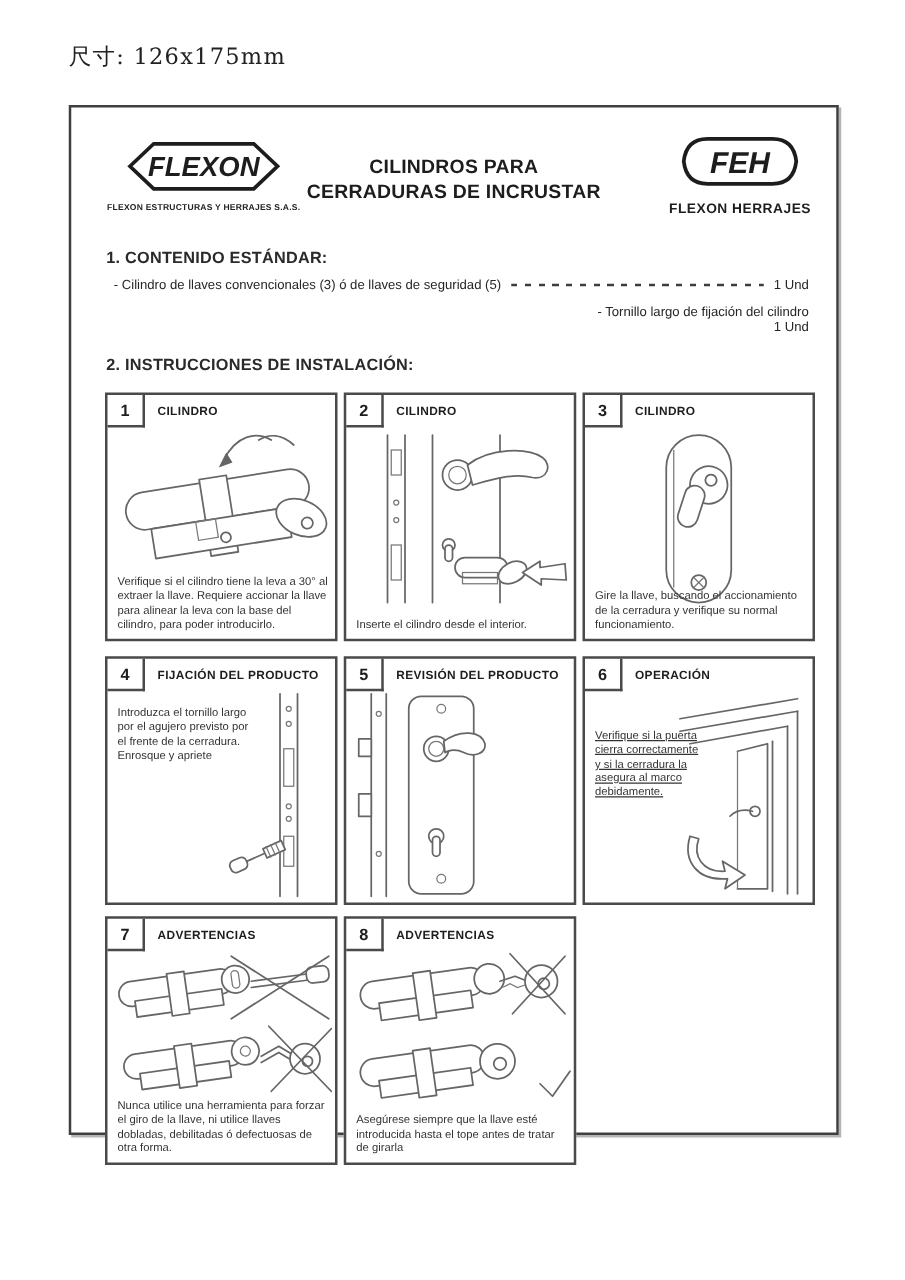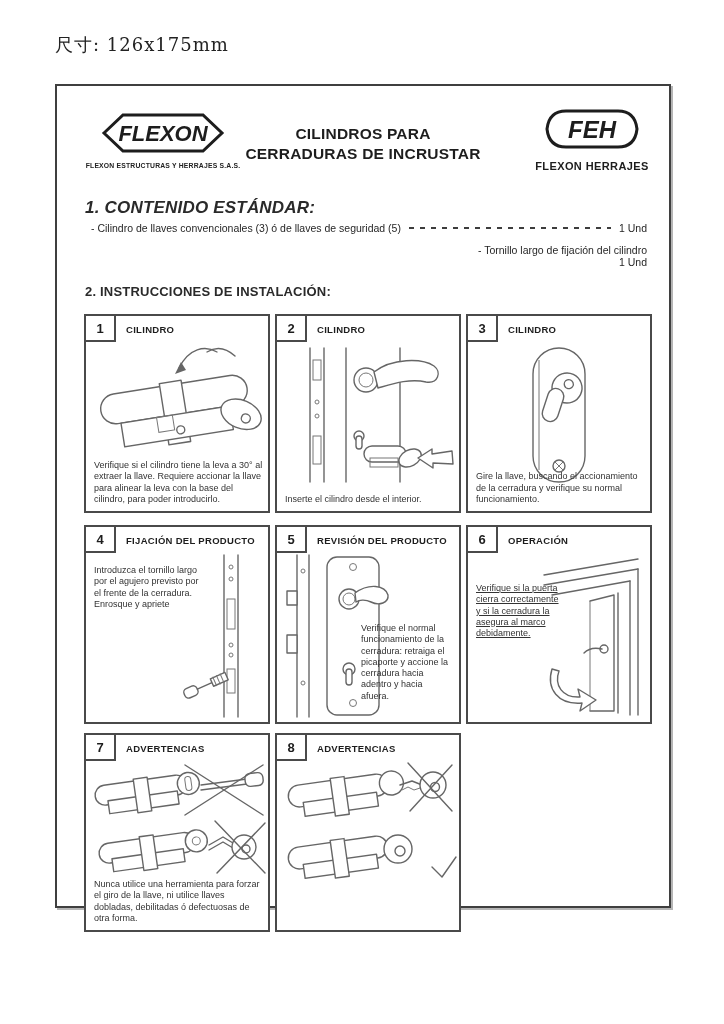--- a/index.html
+++ b/index.html
@@ -15,21 +15,21 @@
 
   
   .logo-left { position:absolute; left:26px; top:24px; width:160px; text-align:center; }
   .logo-left .sub { font-size:6.8px; font-weight:bold; letter-spacing:.2px; margin-top:2px; color:#222; }
   .doc-title { position:absolute; left:0; right:0; top:38px; text-align:center;
                font-size:15.5px; font-weight:bold; line-height:1.3; letter-spacing:.2px; color:#1d1d1d; }
   .logo-right { position:absolute; left:455px; top:20px; width:160px; text-align:center; }
   .logo-right .sub { font-size:11px; font-weight:bold; letter-spacing:.4px; margin-top:4px; color:#1d1d1d; }
 
   
-  .h-contents { position:absolute; left:28px; top:112px; font-size:17px; font-weight:bold; letter-spacing:.2px;font-style:italic; }
+  .h-contents { position:absolute; left:28px; top:112px; font-size:13px; font-weight:bold; letter-spacing:.2px; }
   .item-row { position:absolute; left:34px; width:556px; display:flex; align-items:flex-end; font-size:10.5px; color:#262626; }
   .item-row.r1 { top:136px; }
   .item-row.r2 { top:158px;flex-direction:column; }
   .leader { flex:1; height:2px; margin:0 8px; align-self:center;
             background:repeating-linear-gradient(90deg,#3d3d3d 0 5px,transparent 5px 11px); }
   .qty { white-space:nowrap; }
 
   
   .h-instr { position:absolute; left:28px; top:198px; font-size:13px; font-weight:bold; letter-spacing:.2px; }
 
@@ -219,21 +219,20 @@
         <circle class="thin" cx="20" cy="130" r="2"></circle>
         <rect class="ln" x="44" y="4" width="52" height="158" rx="10"></rect>
         <circle class="lnf" cx="66" cy="46" r="10"></circle>
         <circle class="thin" cx="66" cy="46" r="6"></circle>
         <path class="lnf" d="M72,40 C86,30 102,32 105,42 C106,50 96,53 88,49 C82,46 76,47 73,49 Z"></path>
         <circle class="lnf" cx="66" cy="116" r="6"></circle>
         <rect class="lnf" x="63" y="116" width="6" height="16" rx="3"></rect>
         <circle class="thin" cx="70" cy="14" r="3.5"></circle>
         <circle class="thin" cx="70" cy="150" r="3.5"></circle>
       </svg>
-      <p class="cap cap-right-low">Verifique el normal funcionamiento de la cerradura: retraiga el picaporte y accione la cerradura hacia adentro y hacia afuera.</p>
     </div>
 
     <div class="panel p6">
       <div class="panel-header">
         <div class="num-box">6</div>
         <div class="panel-title">OPERACIÓN</div>
       </div>
       <svg class="illus" style="right:4px;top:26px" width="108" height="166" viewBox="0 0 108 166">
         <path class="ln" d="M6,22 L100,6"></path>
         <path class="ln" d="M6,32 L100,16"></path>
@@ -309,16 +308,17 @@
           <g transform="rotate(-8 62 30)">
             <rect class="lnf" x="8" y="18" width="100" height="22" rx="11"></rect>
             <rect class="lnf" x="22" y="36" width="74" height="14"></rect>
             <rect class="lnf" x="52" y="16" width="14" height="38"></rect>
           </g>
           <circle class="lnf" cx="118" cy="26" r="14"></circle>
           <circle class="ln" cx="120" cy="28" r="5"></circle>
           <polyline class="ln" points="152,44 162,54 176,34"></polyline>
         </g>
       </svg>
+      <p class="cap cap-bottom">Asegúrese siempre que la llave esté introducida hasta el tope antes de tratar de girarla</p>
     </div>
 
   </div>
 </div>
 
 </body></html>

